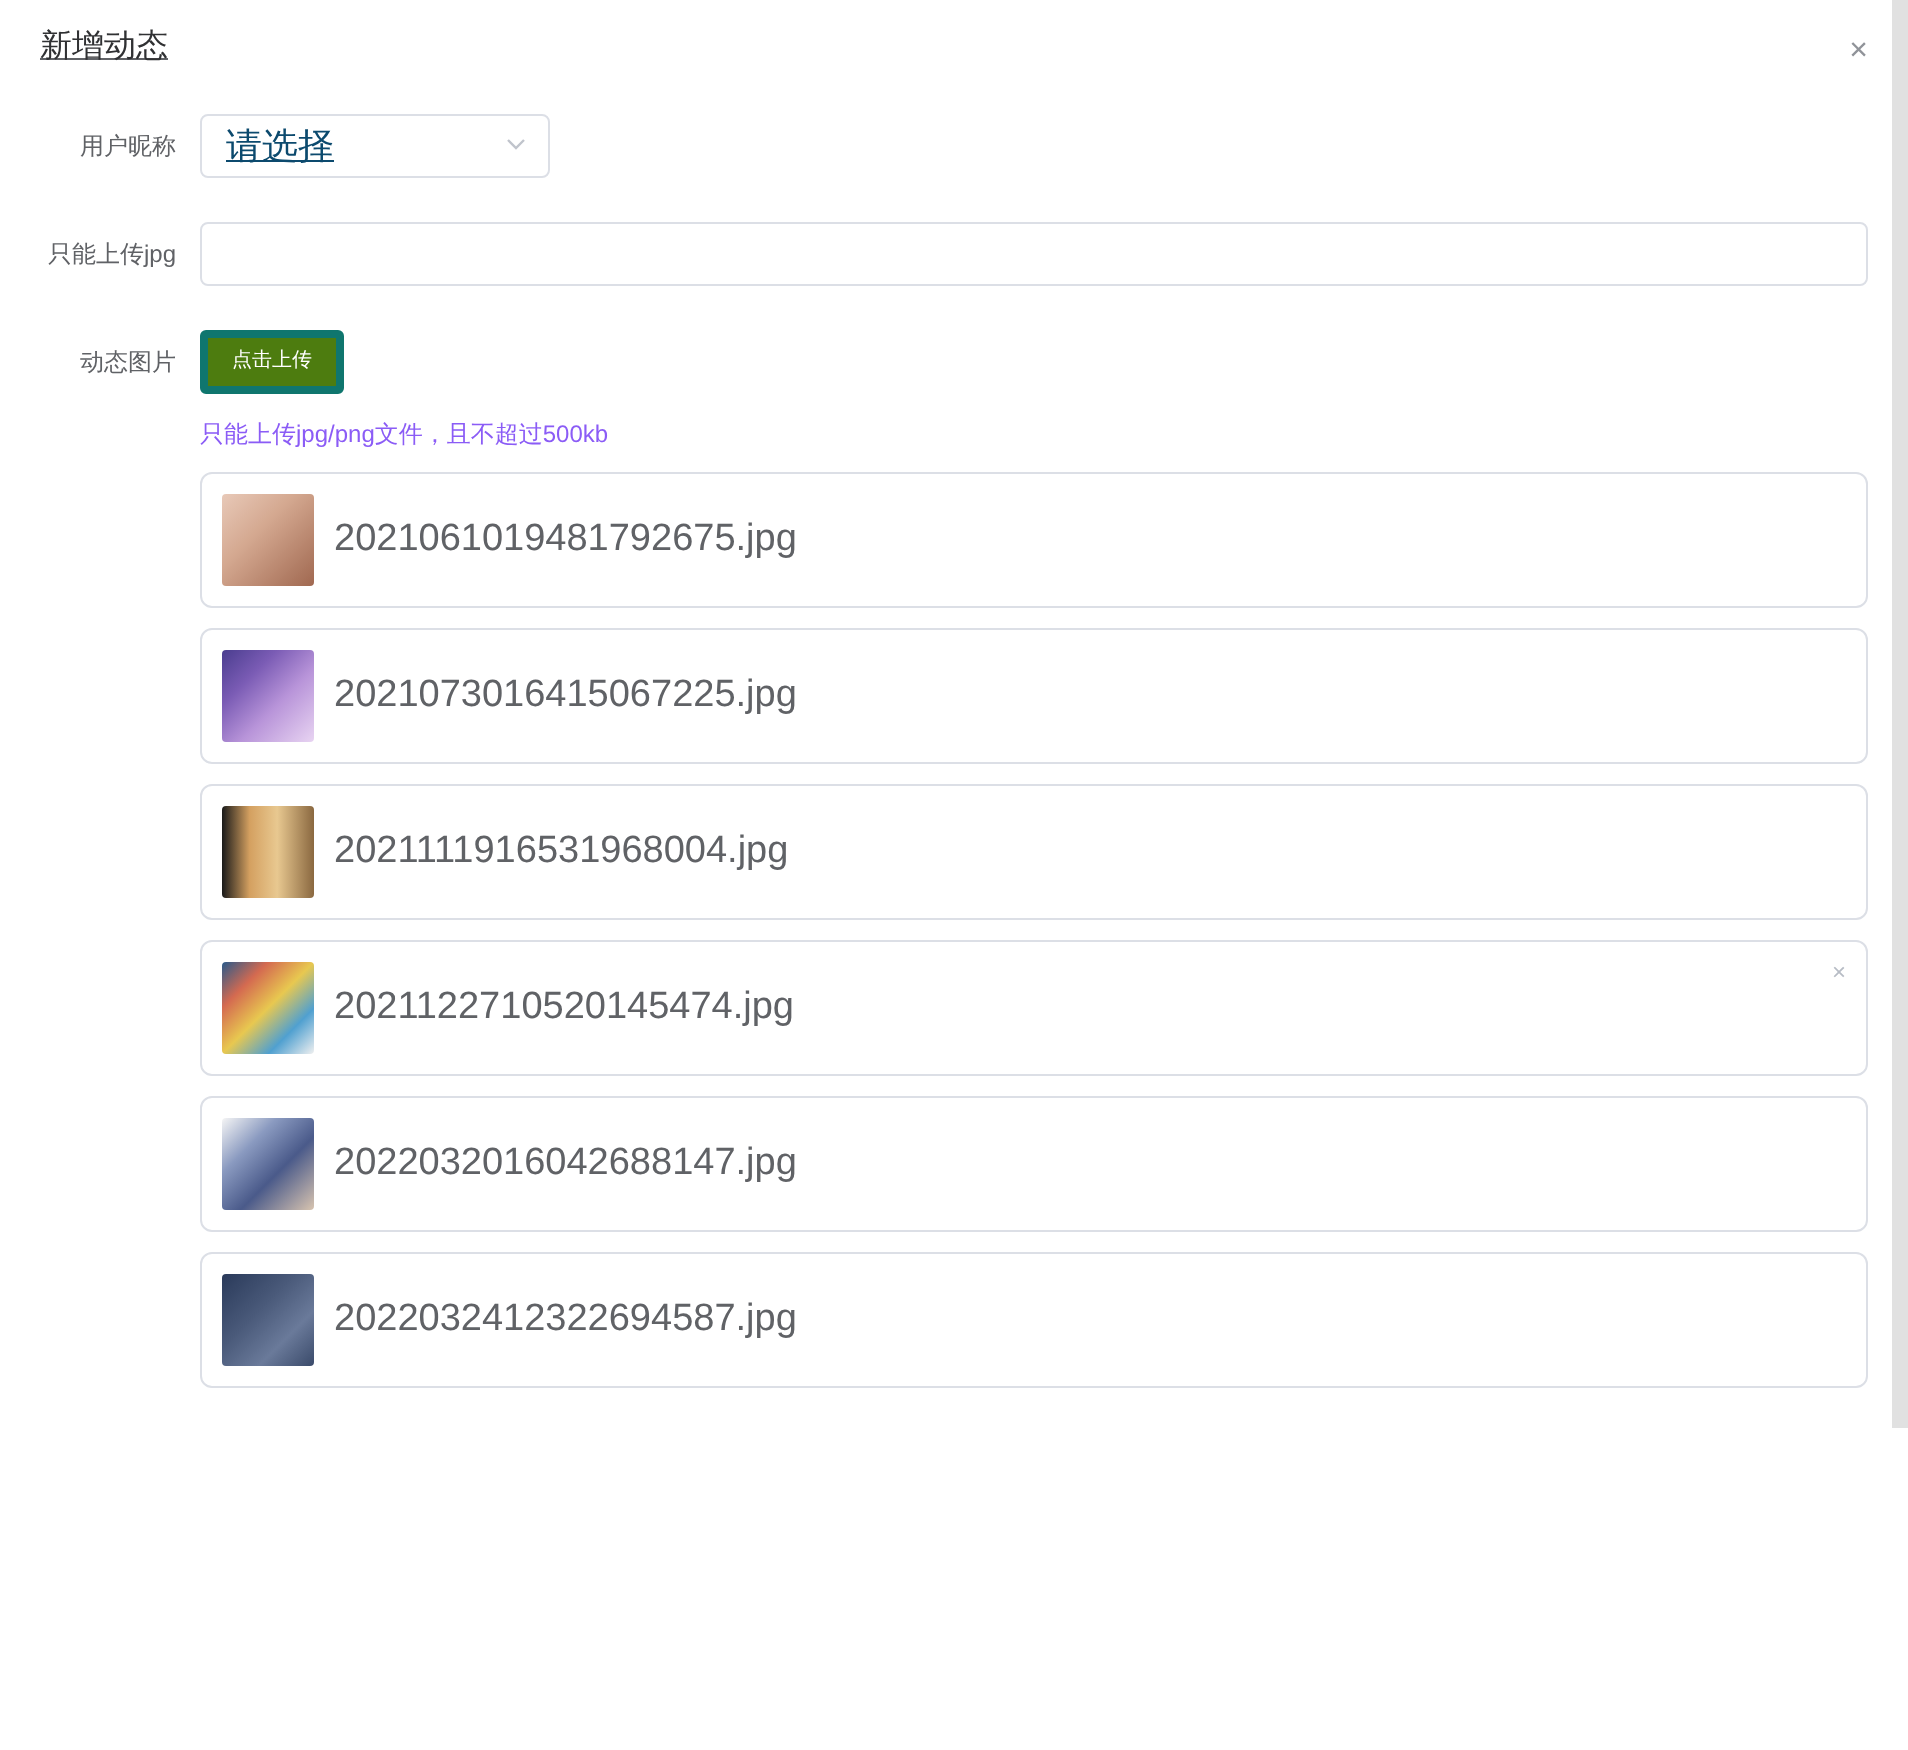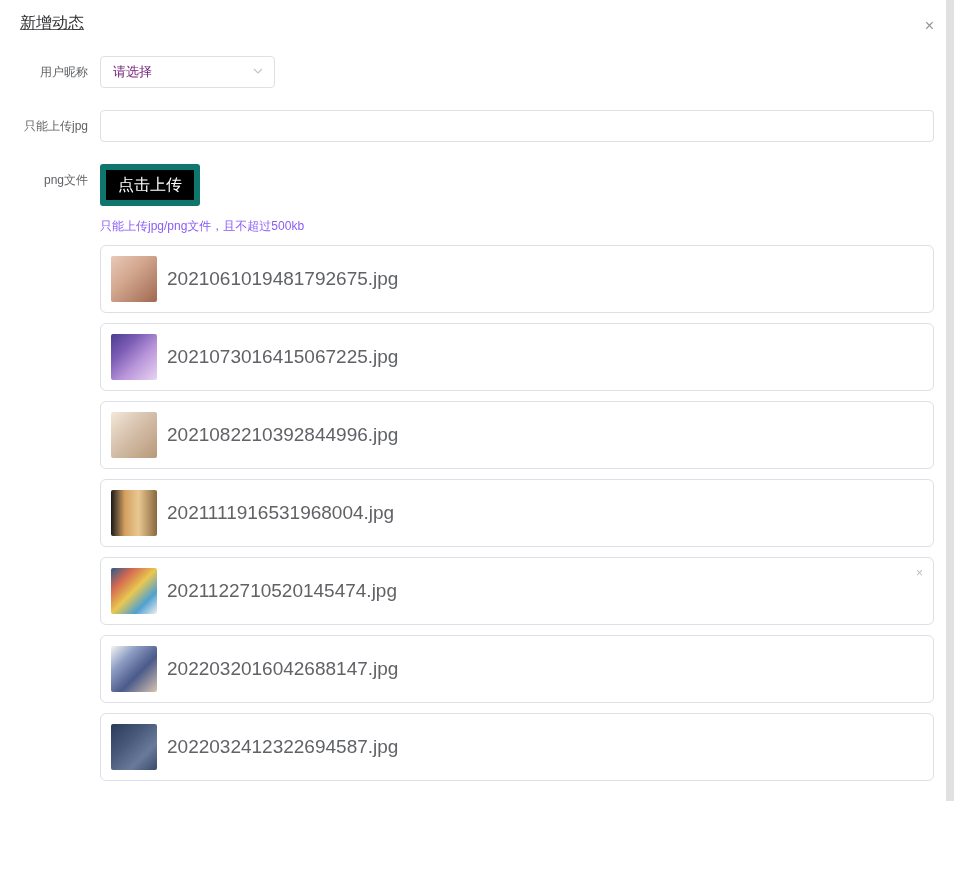--- a/index.html
+++ b/index.html
@@ -63,47 +63,48 @@
   border: 1px solid #dcdfe6;
   border-radius: 4px;
   display: flex;
   align-items: center;
   padding: 0 30px 0 12px;
   position: relative;
   cursor: pointer;
   background: #fff;
 }
 .select-placeholder {
-  color: #701a75;
-  font-size: 13px;
+  color: #0c4a6e;
+  font-size: 18px;
+  text-decoration: underline;
 }
 .select-arrow {
   position: absolute;
   right: 10px;
   top: 50%;
   transform: translateY(-50%);
   color: #c0c4cc;
 }
 .input {
   width: 100%;
   height: 32px;
   border: 1px solid #dcdfe6;
   border-radius: 4px;
   padding: 0 12px;
   font-size: 13px;
   color: #606266;
 }
 .btn-primary {
   display: inline-block;
-  background: #000000;
+  background: #4d7c0f;
   color: #fff;
-  border: 6px solid #0f766e;
+  border: 4px solid #0f766e;
   border-radius: 3px;
   padding: 7px 12px;
-  font-size: 16px;
+  font-size: 10px;
   cursor: pointer;
   line-height: 1;
 }
 .upload-tip {
   font-size: 12px;
   color: #8b5cf6;
   margin-top: 12px;
 }
 .upload-list {
   margin-top: 10px;
@@ -190,37 +191,33 @@
     </div>
 
     <div class="form-item">
       <label class="form-label">只能上传jpg</label>
       <div class="form-content">
         <input class="input" type="text" value="" style="">
       </div>
     </div>
 
     <div class="form-item" style="margin-bottom:0;">
-      <label class="form-label">png文件</label>
+      <label class="form-label">动态图片</label>
       <div class="form-content">
         <button class="btn-primary">点击上传</button>
         <div class="upload-tip">只能上传jpg/png文件，且不超过500kb</div>
 
         <div class="upload-list" id="upload-list">
             <div class="upload-item">
               <div class="upload-thumb thumb-1"></div>
               <span class="upload-filename">2021061019481792675.jpg</span>
             </div>
             <div class="upload-item">
               <div class="upload-thumb thumb-2"></div>
               <span class="upload-filename">2021073016415067225.jpg</span>
-            </div>
-            <div class="upload-item">
-              <div class="upload-thumb thumb-3"></div>
-              <span class="upload-filename">2021082210392844996.jpg</span>
             </div>
             <div class="upload-item">
               <div class="upload-thumb thumb-5"></div>
               <span class="upload-filename">2021111916531968004.jpg</span>
             </div>
             <div class="upload-item hovered">
               <div class="upload-thumb thumb-6"></div>
               <span class="upload-filename">2021122710520145474.jpg</span>
               <span class="upload-remove">×</span>
             </div>

